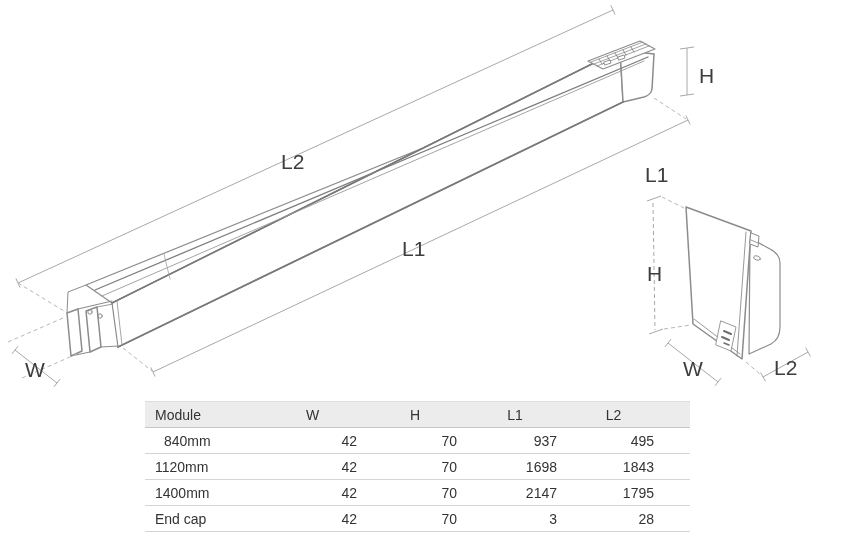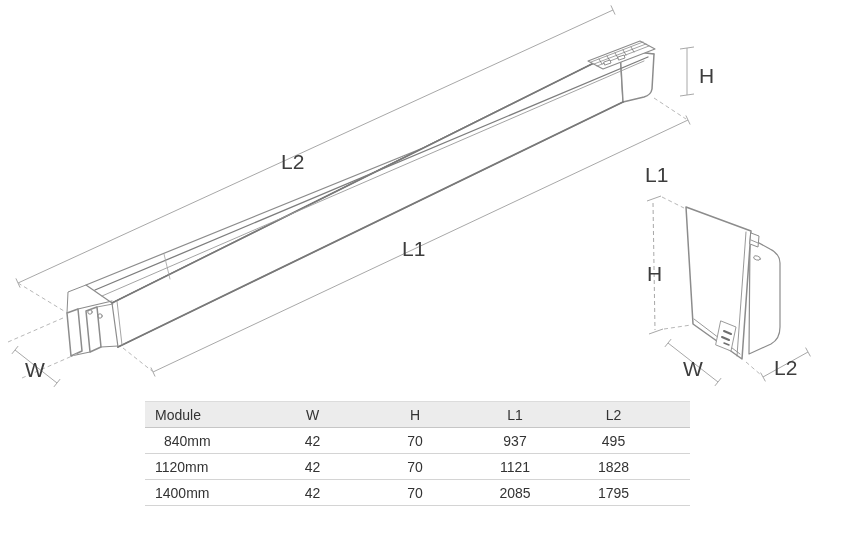--- a/index.html
+++ b/index.html
@@ -7,21 +7,21 @@
         font-family:"Liberation Sans","DejaVu Sans",sans-serif;}
   svg{position:absolute;left:0;top:0;}
   svg text{font-family:"Liberation Sans","DejaVu Sans",sans-serif;font-size:21px;fill:#3d3d3d;}
   
   #dim-table{position:absolute;left:145px;top:401px;width:545px;border-collapse:collapse;
              font-size:14px;color:#333;table-layout:fixed;}
   #dim-table th,#dim-table td{height:25px;padding:0 8px;text-align:center;font-weight:normal;
              white-space:pre;overflow:hidden;}
   #dim-table thead tr{background:#ececec;}
   #dim-table thead th{border-top:1px solid #dcdcdc;border-bottom:1px solid #c6c6c6;}
-  #dim-table tbody td{border-bottom:1px solid #d4d4d4;}
+  #dim-table tbody td{border-bottom:1px solid #d4d4d4;text-align:right;}
   #dim-table .left{text-align:left;padding-left:10px;}
   #dim-table .indent{padding-left:19px;margin-top:24px;}
 </style>
 </head>
 <body>
 
 <div id="page">
 
   <svg width="856" height="540" viewBox="0 0 856 540">
 
@@ -172,28 +172,36 @@
         <td>42</td>
         <td>70</td>
         <td>937</td>
         <td>495</td>
         <td></td>
       </tr>
       <tr>
         <td class="left">1120mm</td>
         <td>42</td>
         <td>70</td>
-        <td>1121</td>
-        <td>1828</td>
+        <td>1698</td>
+        <td>1843</td>
         <td></td>
       </tr>
       <tr>
         <td class="left">1400mm</td>
         <td>42</td>
         <td>70</td>
-        <td>2085</td>
+        <td>2147</td>
         <td>1795</td>
+        <td></td>
+      </tr>
+      <tr>
+        <td class="left">End cap</td>
+        <td>42</td>
+        <td>70</td>
+        <td>3</td>
+        <td>28</td>
         <td></td>
       </tr>
     </tbody>
   </table>
 
 </div>
 
 </body></html>

